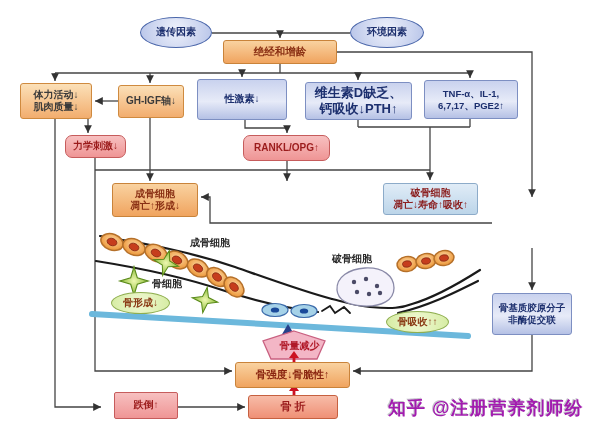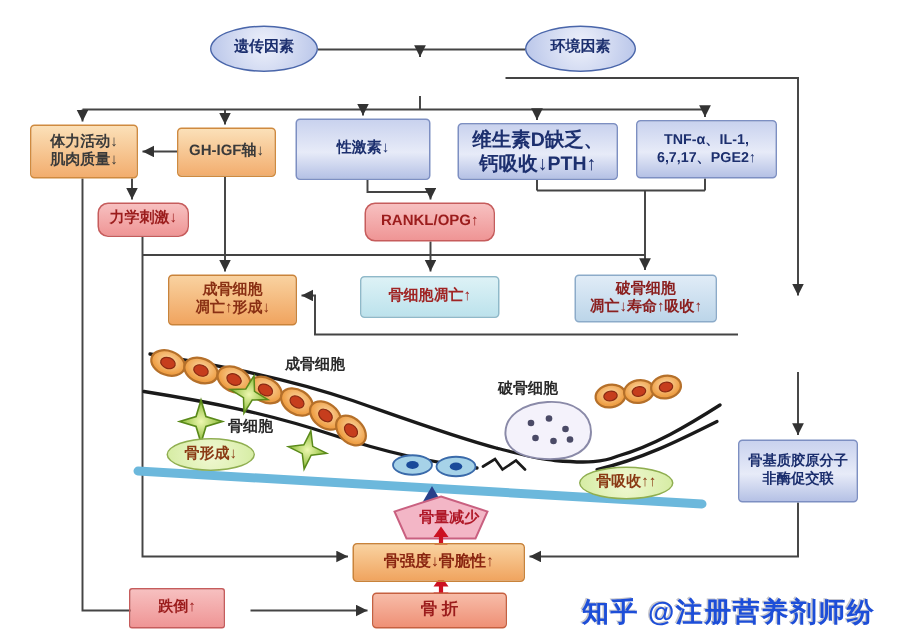--- a/index.html
+++ b/index.html
@@ -15,21 +15,21 @@
   .pk{background:linear-gradient(180deg,#f7c0c0,#ef9595);border:1.5px solid #c65c5c;color:#9b1c1c;border-radius:7px;}
   .cy{background:linear-gradient(180deg,#ddf2f6,#bce2ec);border:1px solid #8fb9c9;color:#a02424;}
   .b3{background:linear-gradient(180deg,#e0ecf7,#bcd5e9);border:1px solid #8cabc9;color:#8b2020;}
   .rd{background:linear-gradient(180deg,#f7bca8,#ef9076);border:1px solid #c66040;color:#9b1c1c;}
   .oval{border-radius:50%;background:radial-gradient(circle at 50% 40%,#eef1fb,#b6c3e8);
         border:1.5px solid #4a66aa;color:#1c2f6e;}
   .bubble{border-radius:50%;background:radial-gradient(circle,#f0f8d2,#d5eca2);
           border:1px solid #8fae50;color:#8a3a14;}
   .lbl{position:absolute;z-index:2;font-size:10px;font-weight:bold;color:#2a2a2a;white-space:nowrap;}
   .wm{position:absolute;z-index:3;font-size:18px;font-weight:bold;letter-spacing:1px;
-      color:#1d4ed8;text-shadow:-1px -1px 0 #c6c6cc,1px 1px 1px #ffffff;white-space:nowrap;}
+      color:#a21caf;text-shadow:-1px -1px 0 #c6c6cc,1px 1px 1px #ffffff;white-space:nowrap;}
 </style>
 </head>
 <body>
 
 <div id="stage">
 
   <svg id="wires" width="600" height="428" viewBox="0 0 600 428">
     <defs>
       <marker id="ah" markerWidth="8" markerHeight="8" refX="6" refY="3" orient="auto">
         <path d="M0,0 L6,3 L0,6 z" fill="#333"></path>
@@ -161,45 +161,45 @@
     </g>
     <g fill="#cc1122">
       <polygon points="289,391 299,391 294,384"></polygon>
       <polygon points="289,395 299,395 294,402"></polygon>
       <rect x="292.6" y="390" width="2.8" height="6"></rect>
     </g>
   </svg>
 
   <div class="n oval" style="left:140px;top:17px;width:72px;height:31px;">遗传因素</div>
   <div class="n oval" style="left:350px;top:17px;width:74px;height:31px;">环境因素</div>
+  <div class="n ob2" style="left:223px;top:40px;width:114px;height:24px;font-size:10.5px;">绝经和增龄</div>
 
   <div class="n ob" style="left:20px;top:83px;width:72px;height:36px;">体力活动↓
 肌肉质量↓</div>
   <div class="n ob" style="left:118px;top:85px;width:66px;height:33px;">GH-IGF轴↓</div>
   <div class="n bb" style="left:197px;top:79px;width:90px;height:41px;">性激素↓</div>
   <div class="n bb" style="left:305px;top:82px;width:107px;height:38px;font-size:13px;">维生素D缺乏、
 钙吸收↓PTH↑</div>
   <div class="n bb" style="left:424px;top:80px;width:94px;height:39px;font-size:9.5px;">TNF-α、IL-1,
 6,7,17、PGE2↑</div>
   <div class="n pk" style="left:243px;top:135px;width:87px;height:26px;">RANKL/OPG↑</div>
   <div class="n pk" style="left:65px;top:135px;width:61px;height:23px;">力学刺激↓</div>
 
   <div class="n ob2" style="left:112px;top:183px;width:86px;height:34px;">成骨细胞
 凋亡↑形成↓</div>
-  <div class="n cy" style="left:240px;top:184px;width:93px;height:28px;">骨细胞凋亡↑</div>
   <div class="n b3" style="left:383px;top:183px;width:95px;height:32px;">破骨细胞
 凋亡↓寿命↑吸收↑</div>
   <div class="n bb" style="left:492px;top:293px;width:80px;height:42px;font-size:9.5px;">骨基质胶原分子
 非酶促交联</div>
 
   <div class="lbl" style="left:190px;top:236px;">成骨细胞</div>
   <div class="lbl" style="left:152px;top:277px;">骨细胞</div>
   <div class="lbl" style="left:332px;top:252px;">破骨细胞</div>
   <div class="n bubble" style="left:111px;top:292px;width:59px;height:22px;">骨形成↓</div>
   <div class="n bubble" style="left:386px;top:311px;width:63px;height:22px;">骨吸收↑↑</div>
   <div class="n" style="left:266px;top:337px;width:67px;height:18px;color:#b01828;background:none;">骨量减少</div>
 
   <div class="n ob2" style="left:235px;top:362px;width:115px;height:26px;font-size:10.5px;color:#8a2510;">骨强度↓骨脆性↑</div>
-  <div class="n pk" style="left:86px;top:392px;width:64px;height:27px;border-radius:2px;">跌倒↑</div>
+  <div class="n pk" style="left:114px;top:392px;width:64px;height:27px;border-radius:2px;">跌倒↑</div>
   <div class="n rd" style="left:248px;top:395px;width:90px;height:24px;font-size:11px;">骨 折</div>
 
   <div class="wm" style="left:388px;top:396px;">知乎 @注册营养剂师纷</div>
 </div>
 
 </body></html>

